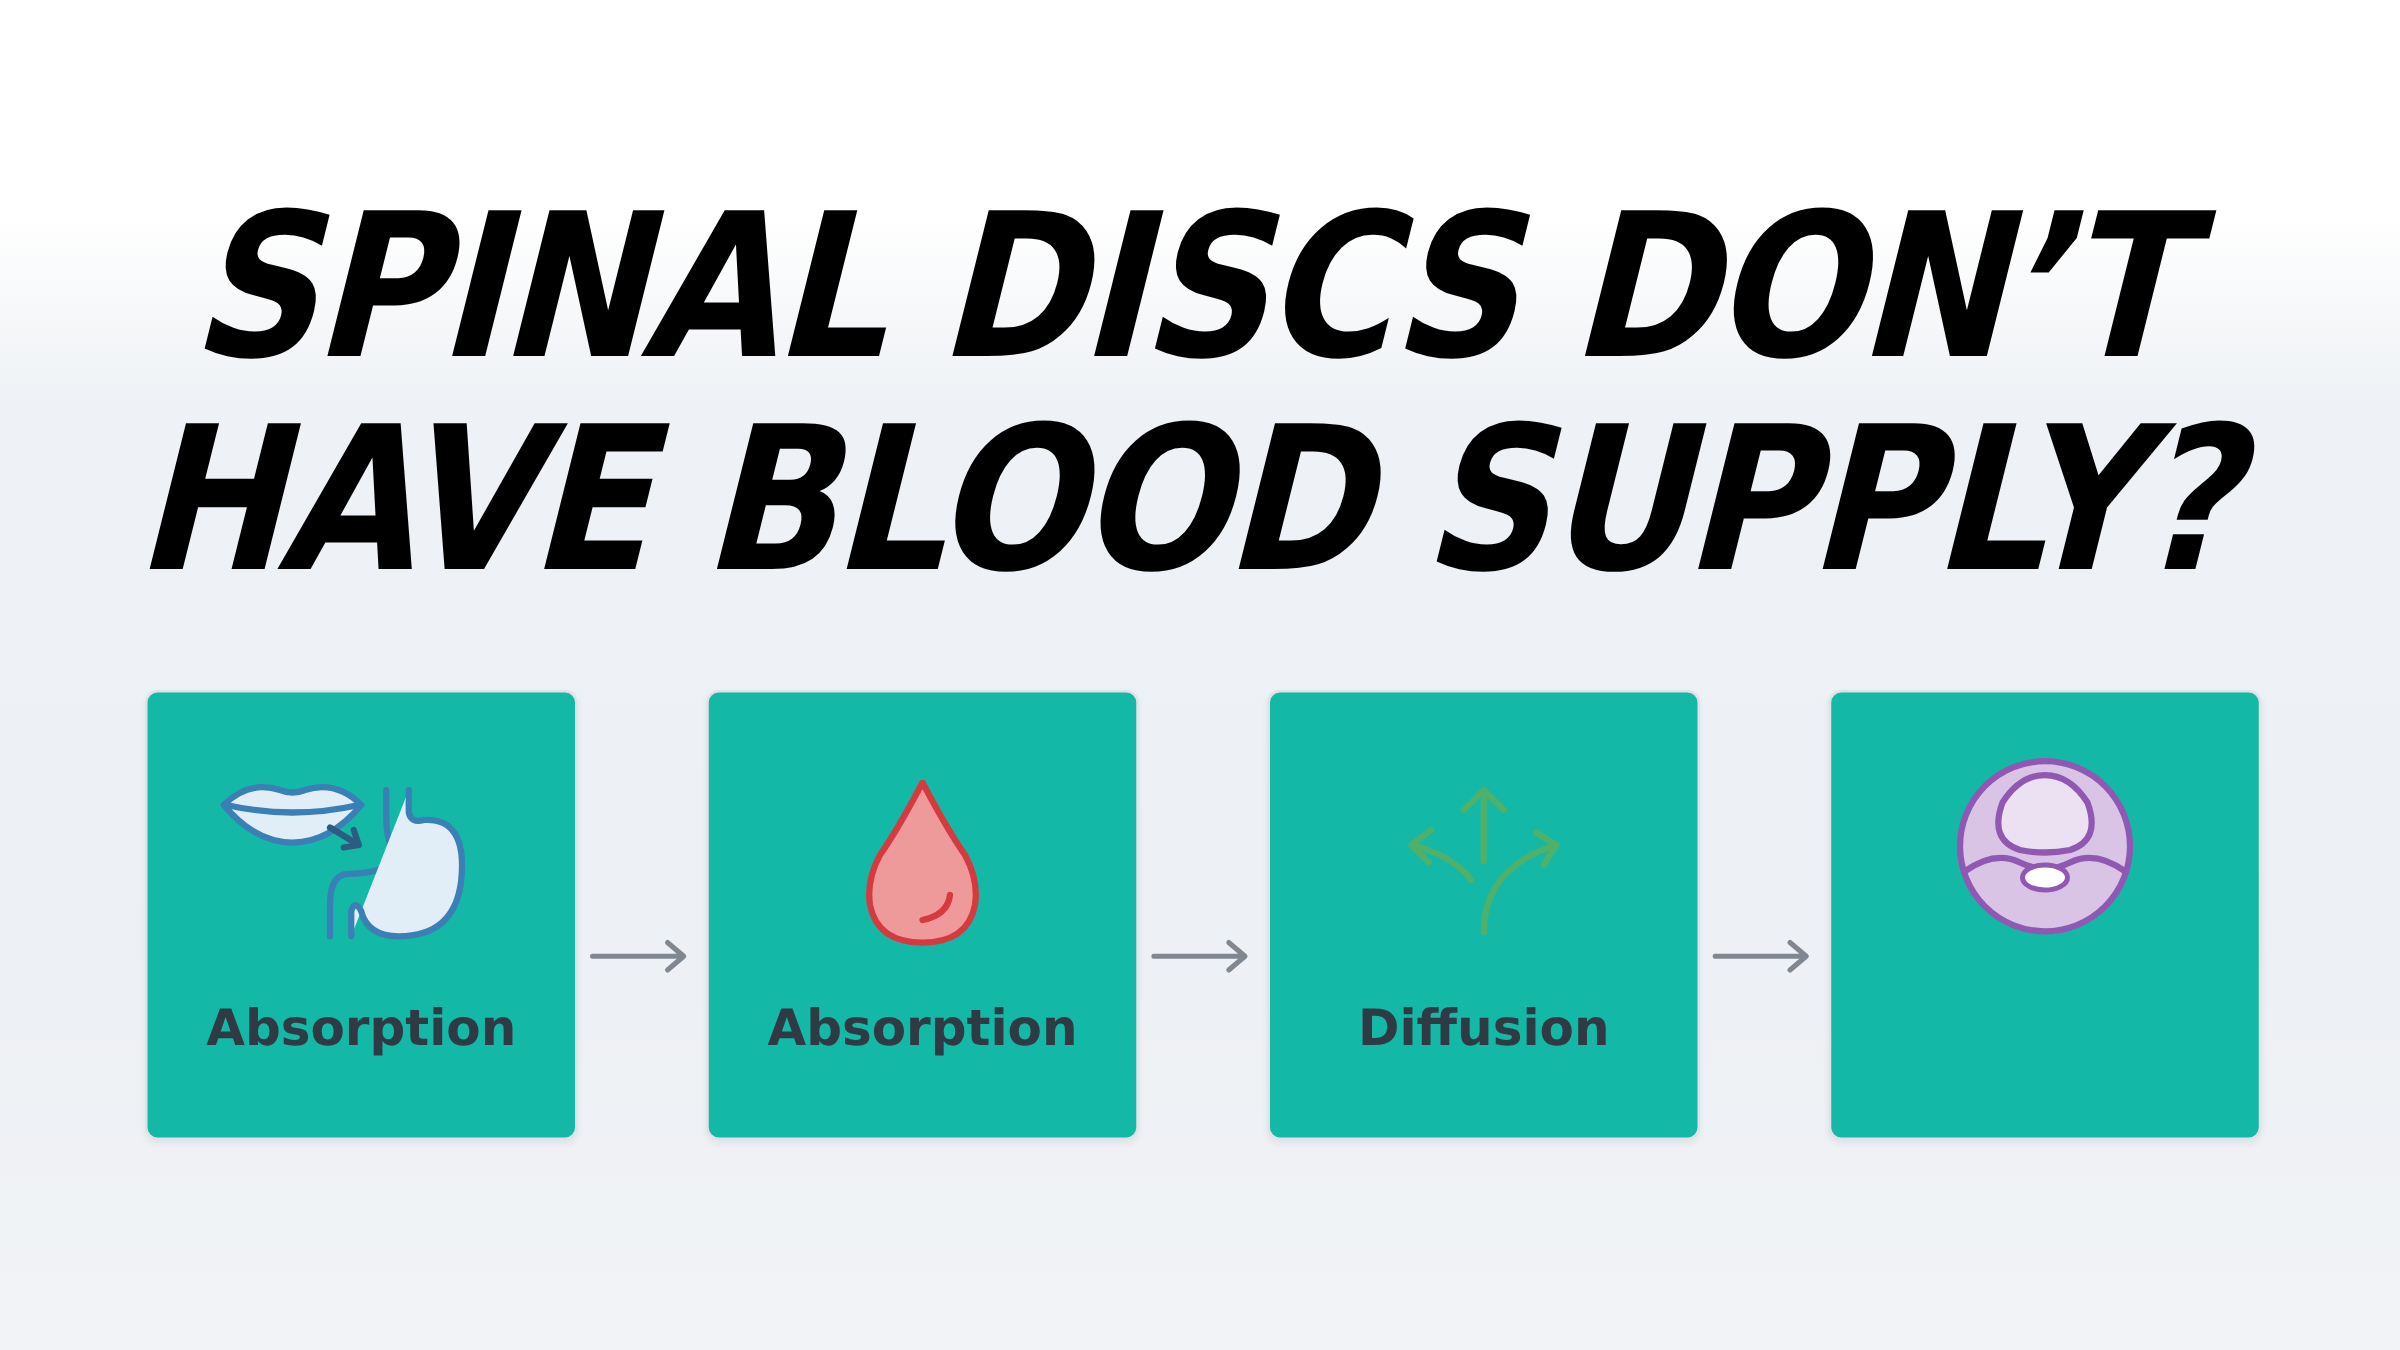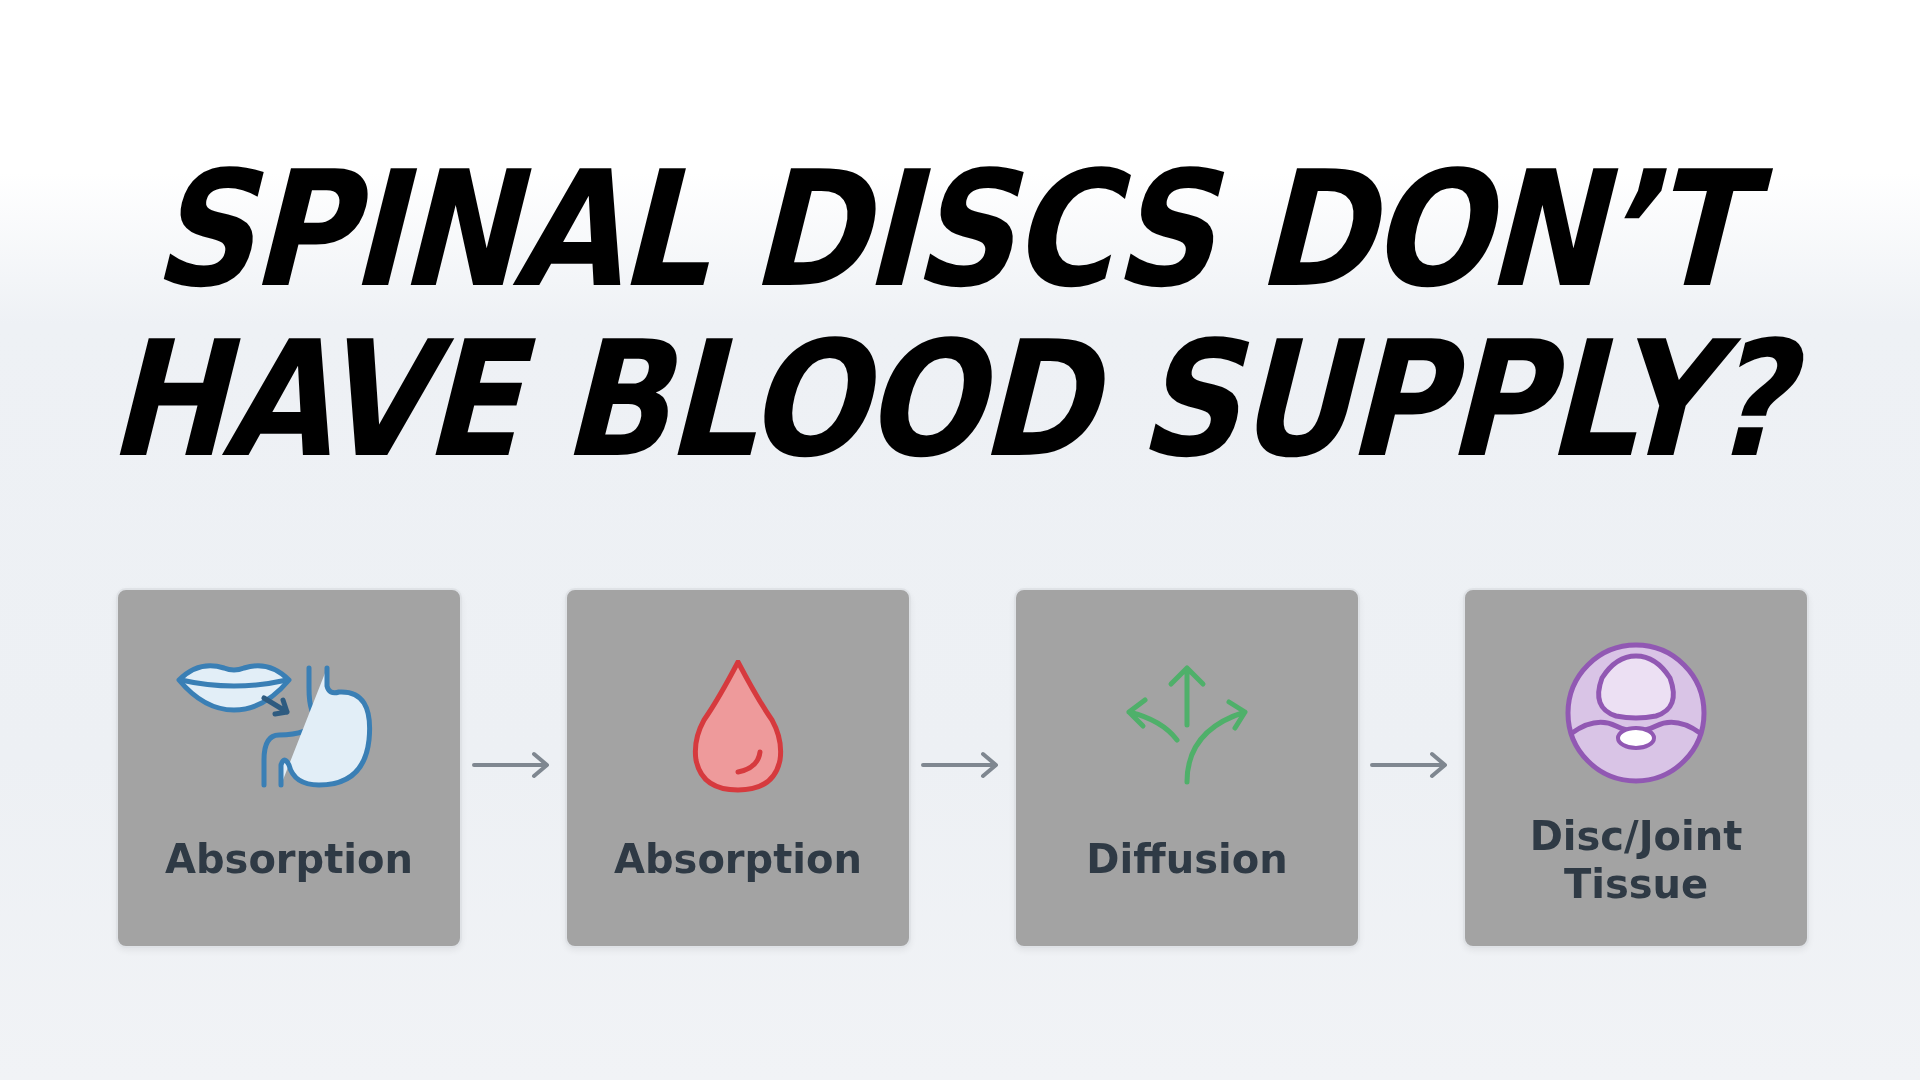--- a/index.html
+++ b/index.html
@@ -11,22 +11,22 @@
   .title {
     position:absolute; left:0; width:1920px; text-align:center;
     font-family: "DejaVu Sans", sans-serif; font-weight:bold;
     font-size:160px; letter-spacing:-4px; color:#000;
     transform: skewX(-14deg) scaleX(0.88); transform-origin:center;
     line-height:1; margin:0; white-space:nowrap;
   }
   .line1 { top:150px; }
   .line2 { top:320px; }
   .card {
-    position:absolute; top:588px; width:342px; height:356px;
-    background:#a3a3a3; border:2px solid #dfe2e6; border-radius:10px;
+    position:absolute; top:552px; width:342px; height:356px;
+    background:#14b8a6; border:2px solid #dfe2e6; border-radius:10px;
     box-shadow:0 3px 6px rgba(0,0,0,0.06);
   }
   .icon { position:absolute; left:50%; top:70px; transform:translateX(-50%); width:240px; height:150px; }
   .label {
     position:absolute; left:0; width:100%; text-align:center;
     font-family:"DejaVu Sans", sans-serif; font-size:40px; color:#2f3a45; font-weight:600;
   }
   .label.one { top:246px; }
   .label.two { top:222px; line-height:48px; }
   .arrow { position:absolute; top:750px; width:80px; height:30px; }
@@ -81,17 +81,13 @@
   <path d="M2 15 L74 15 M62 4 L75 15 L62 26" fill="none" stroke="#7f8790" stroke-width="4" stroke-linecap="round" stroke-linejoin="round"></path>
 </svg>
 
 <div class="card" style="left:1463px">
   <svg class="icon" style="top:48px" viewBox="0 0 240 150">
     <circle cx="120" cy="75" r="68" fill="#d9c4e6" stroke="#9158b3" stroke-width="5"></circle>
     <path d="M86 40 Q100 18 120 18 Q140 18 154 40 Q165 70 140 78 Q120 82 100 78 Q75 70 86 40 Z" fill="#ece0f3" stroke="#9158b3" stroke-width="5"></path>
     <path d="M56 95 Q80 78 100 88 Q120 98 140 88 Q160 78 184 95" fill="none" stroke="#9158b3" stroke-width="5"></path>
     <ellipse cx="120" cy="100" rx="18" ry="10" fill="#fff" stroke="#9158b3" stroke-width="4"></ellipse>
   </svg>
-  <div class="label two">
-    <div>Disc/Joint</div>
-    <div>Tissue</div>
-  </div>
 </div>
 
 </body></html>

